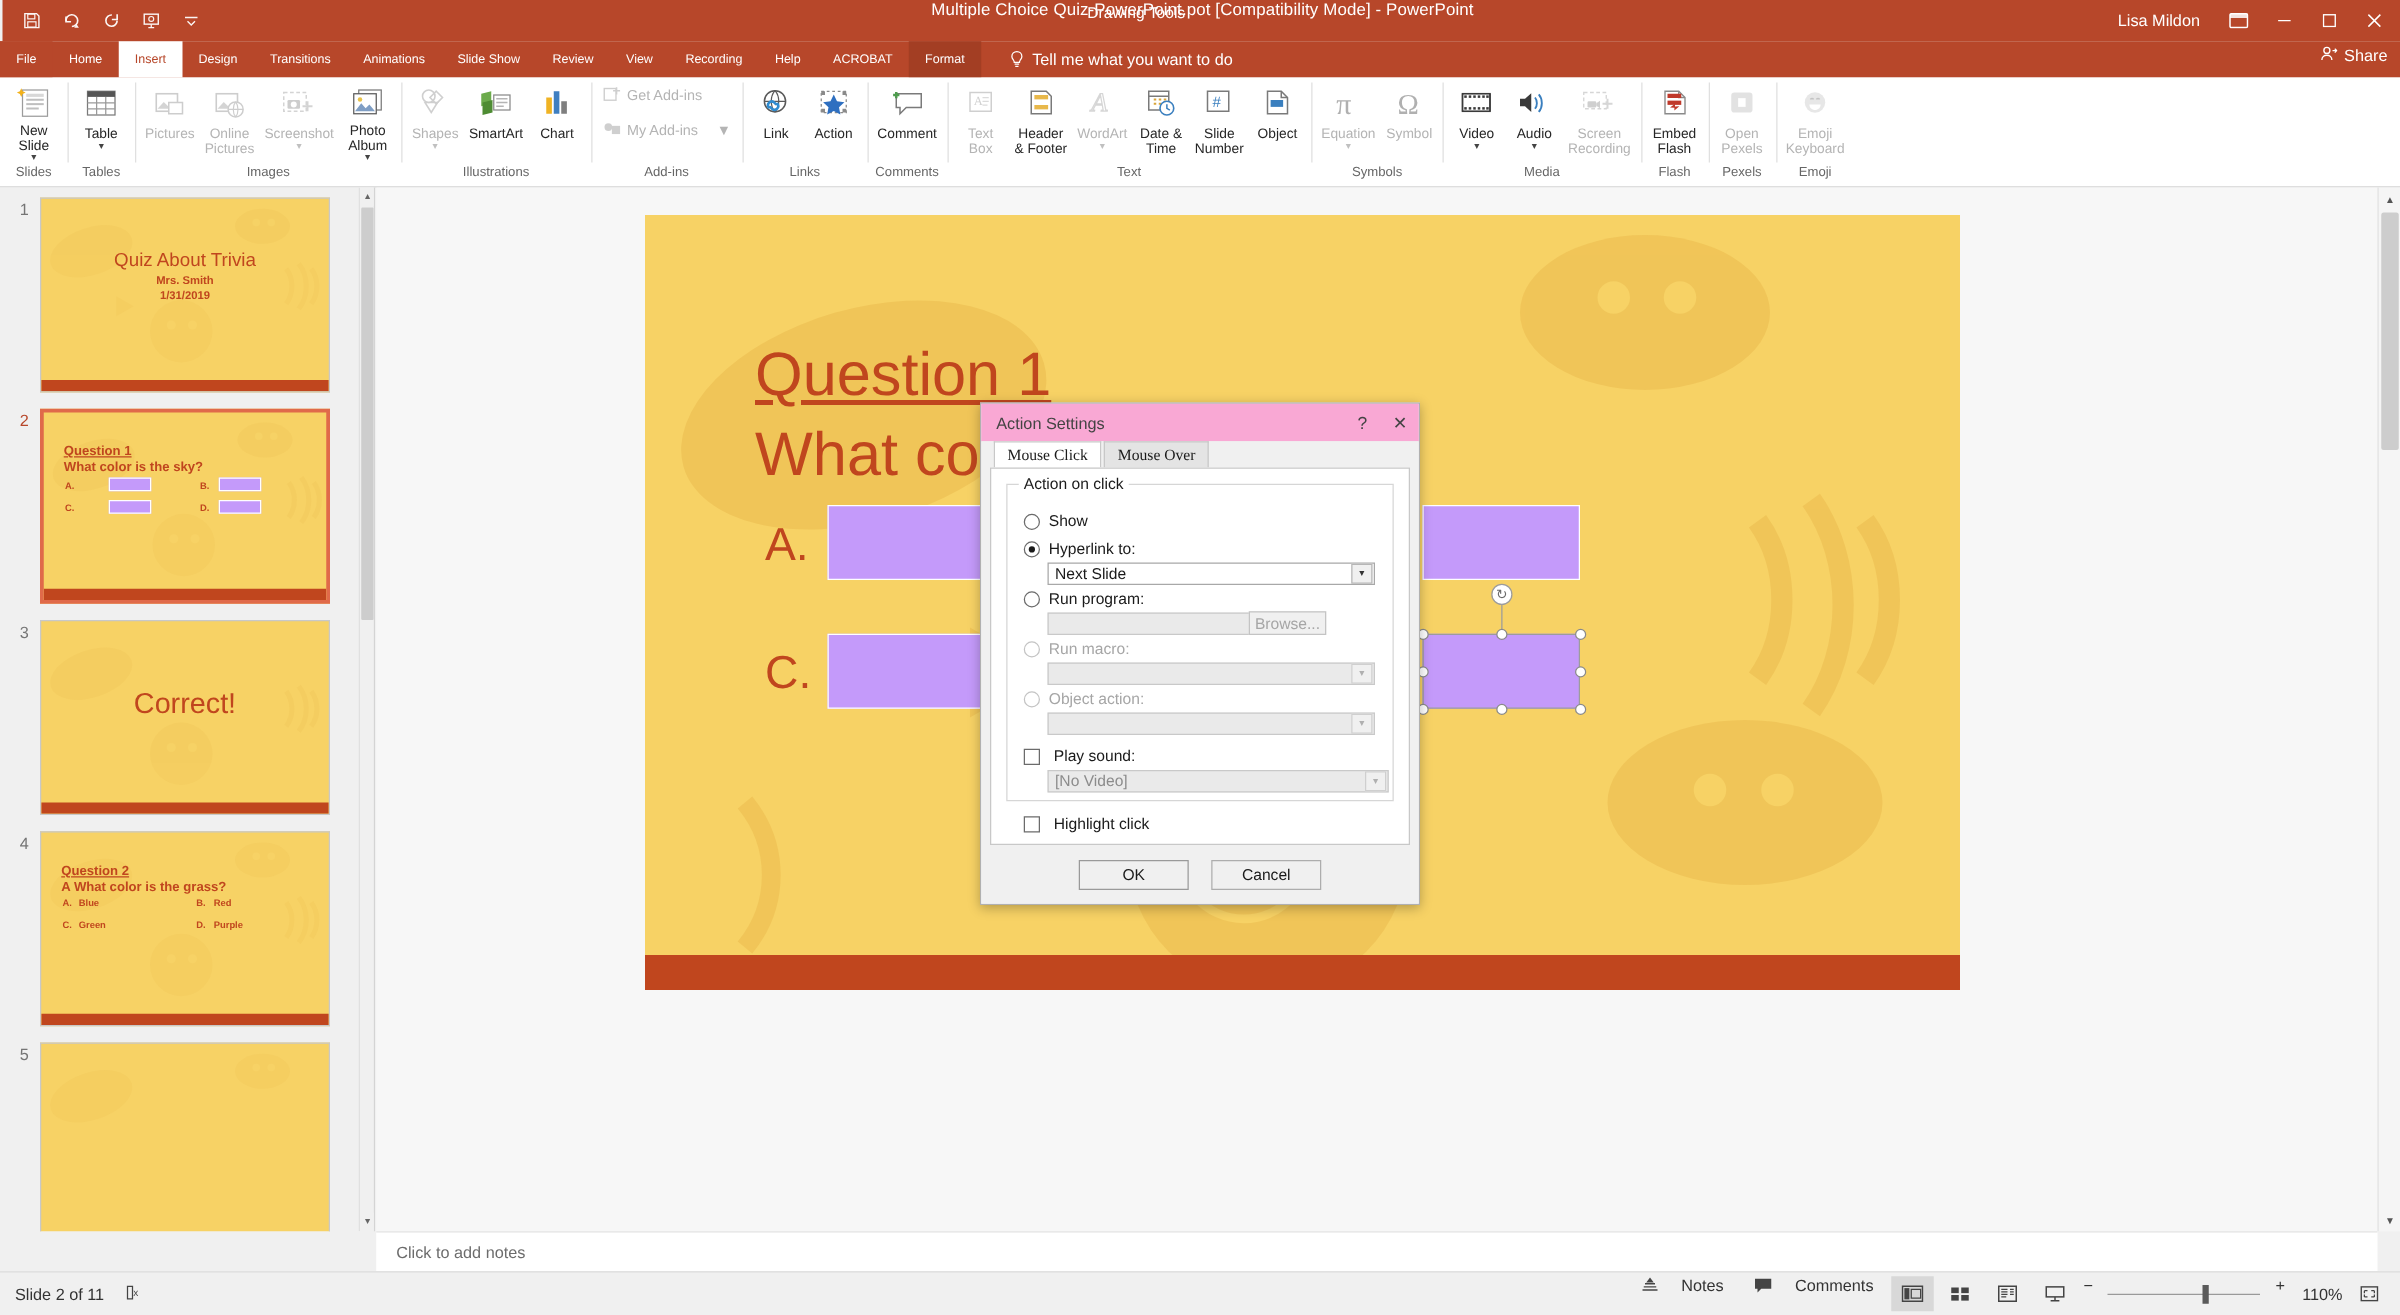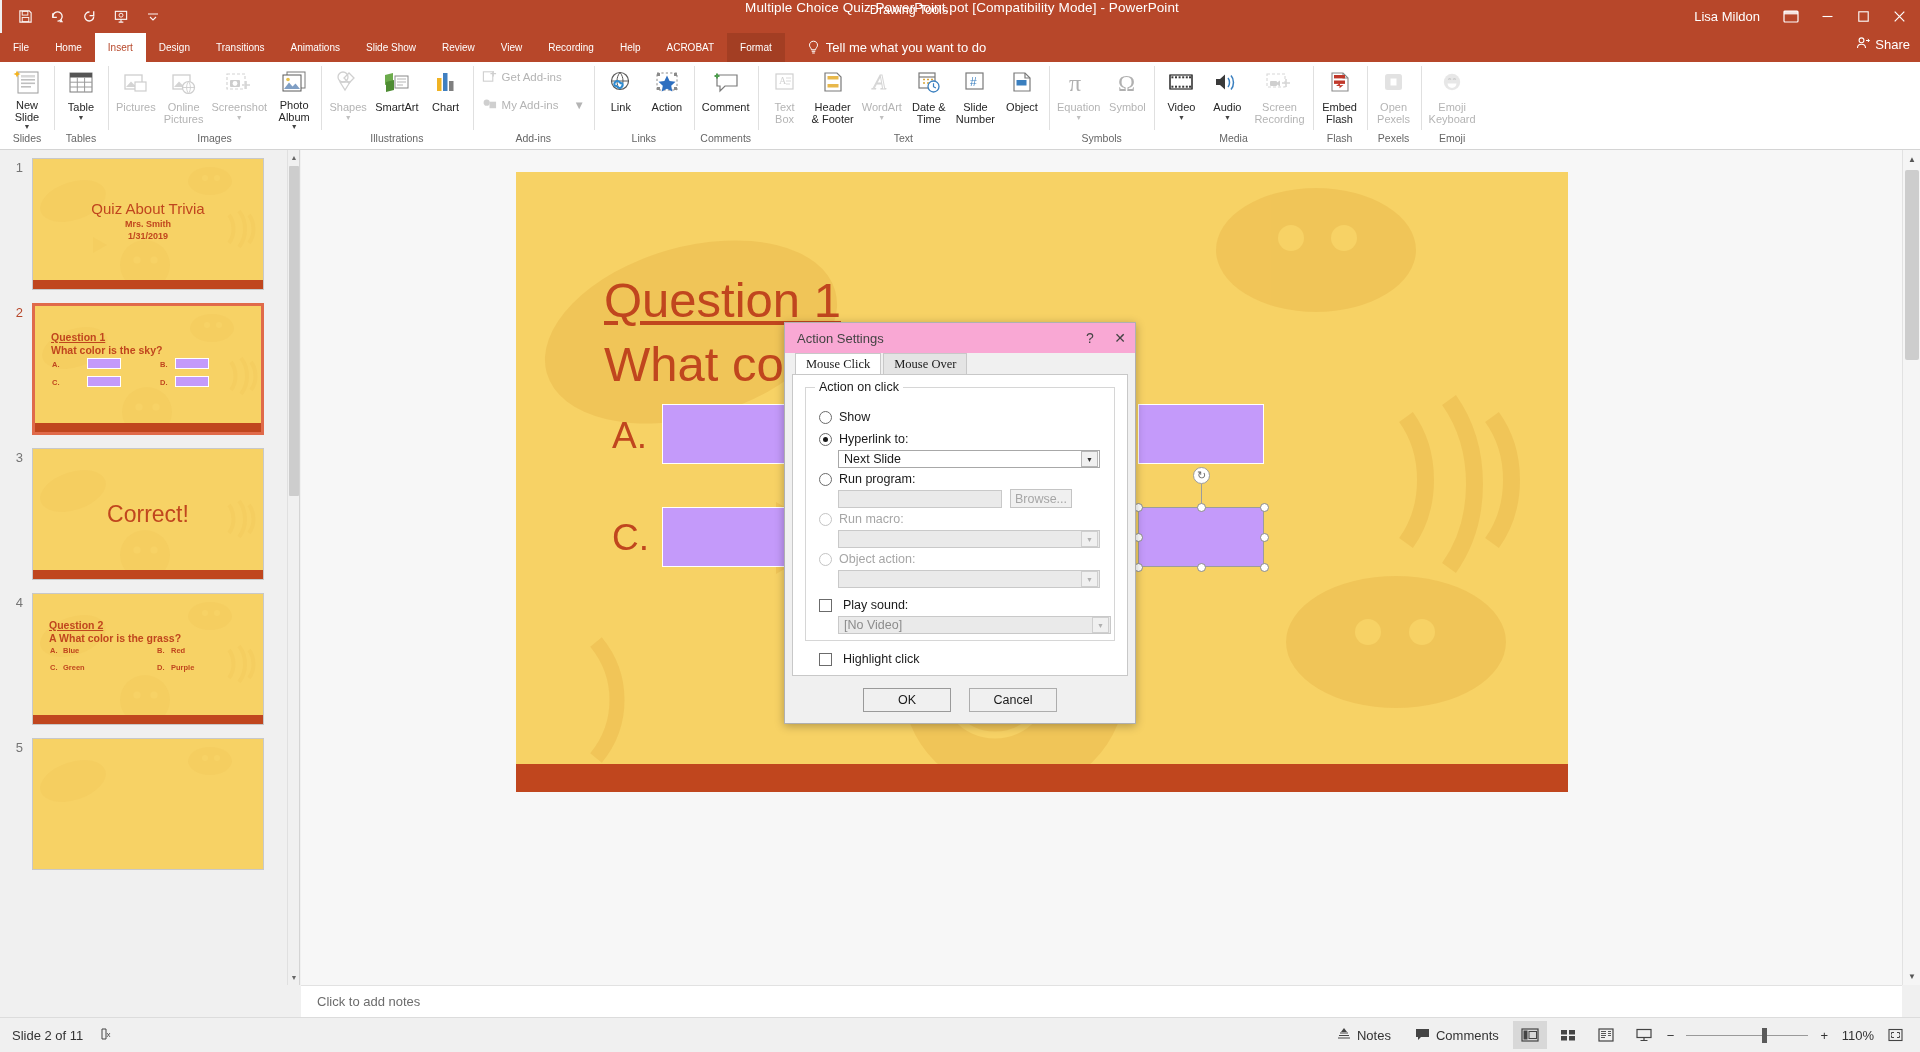--- a/index.html
+++ b/index.html
@@ -105,21 +105,21 @@
     background:#f0f0f0; border-right:1px solid #d4d4d4; overflow:hidden;
   }
   .thumbs { position:absolute; left:0; top:0; right:12px; bottom:0; padding:8px 0 0 0; }
   .thumb-row { display:flex; align-items:flex-start; margin-bottom:13px; }
   .thumb-num {
     width:32px; text-align:right; padding-right:9px; font-size:13px; color:#757575;
     padding-top:2px;
   }
   .thumb-num.sel { color:#b7472a; }
   .thumb {
-    position:relative; width:232px; height:132px; background:#f7d265;
+    position:relative; width:232px; height:156px; background:#f7d265;
     border:1px solid #c8c8c8; overflow:hidden; flex:0 0 auto;
   }
   .thumb.sel { border:3px solid #e06a4a; }
   .thumb .bottombar {
     position:absolute; left:0; right:0; bottom:0; height:9px; background:#c0461e;
   }
   .thumb .tcontent { position:absolute; inset:0; }
   .deco { position:absolute; opacity:.18; }
 
   .tb-title { position:absolute; width:100%; text-align:center; color:#c0461e; }
@@ -192,21 +192,21 @@
   .statusbar {
     position:absolute; left:0; bottom:0; width:1920px; height:35px;
     background:#f0f0f0; border-top:1px solid #dcdcdc;
     display:flex; align-items:center;
   }
   .sb-left { display:flex; align-items:center; gap:16px; padding-left:12px; font-size:13px; color:#333; }
   .sb-right {
     position:absolute; right:8px; display:flex; align-items:center; gap:4px;
     font-size:13px; color:#333;
   }
-  .sb-item { display:flex; align-items:center; gap:6px; padding:0 10px; height:28px; }
+  .sb-item { display:flex; gap:18px; padding:0 10px; height:28px; }
   .viewbtn {
     width:34px; height:28px; display:flex; align-items:center; justify-content:center;
     color:#444;
   }
   .viewbtn.active { background:#d8d8d8; }
   .zoomslider {
     position:relative; width:134px; height:28px; display:flex; align-items:center;
   }
   .zs-track { position:absolute; left:6px; right:6px; height:1px; background:#9a9a9a; }
   .zs-knob { position:absolute; left:82px; width:5px; height:15px; background:#5a5a5a; }
@@ -1090,21 +1090,21 @@
           <div class="combo" style="left:32px; right:14px; top:62px;">
             <span class="ctext">Next Slide</span>
             <span class="cbtn">▼</span>
           </div>
 
           <div class="radio-row" style="top:84px">
             <span class="radio"></span>
             <span class="rlabel">Run program:</span>
           </div>
           <div class="textfield" style="left:32px; width:164px; top:102px;"></div>
-          <div class="btn-browse" style="left:204px; top:101px;">Browse...</div>
+          <div class="btn-browse" style="left:193px; top:101px;">Browse...</div>
 
           <div class="radio-row" style="top:124px">
             <span class="radio dis"></span>
             <span class="rlabel dis">Run macro:</span>
           </div>
           <div class="combo dis" style="left:32px; right:14px; top:142px;">
             <span class="ctext"></span>
             <span class="cbtn">▼</span>
           </div>
 

